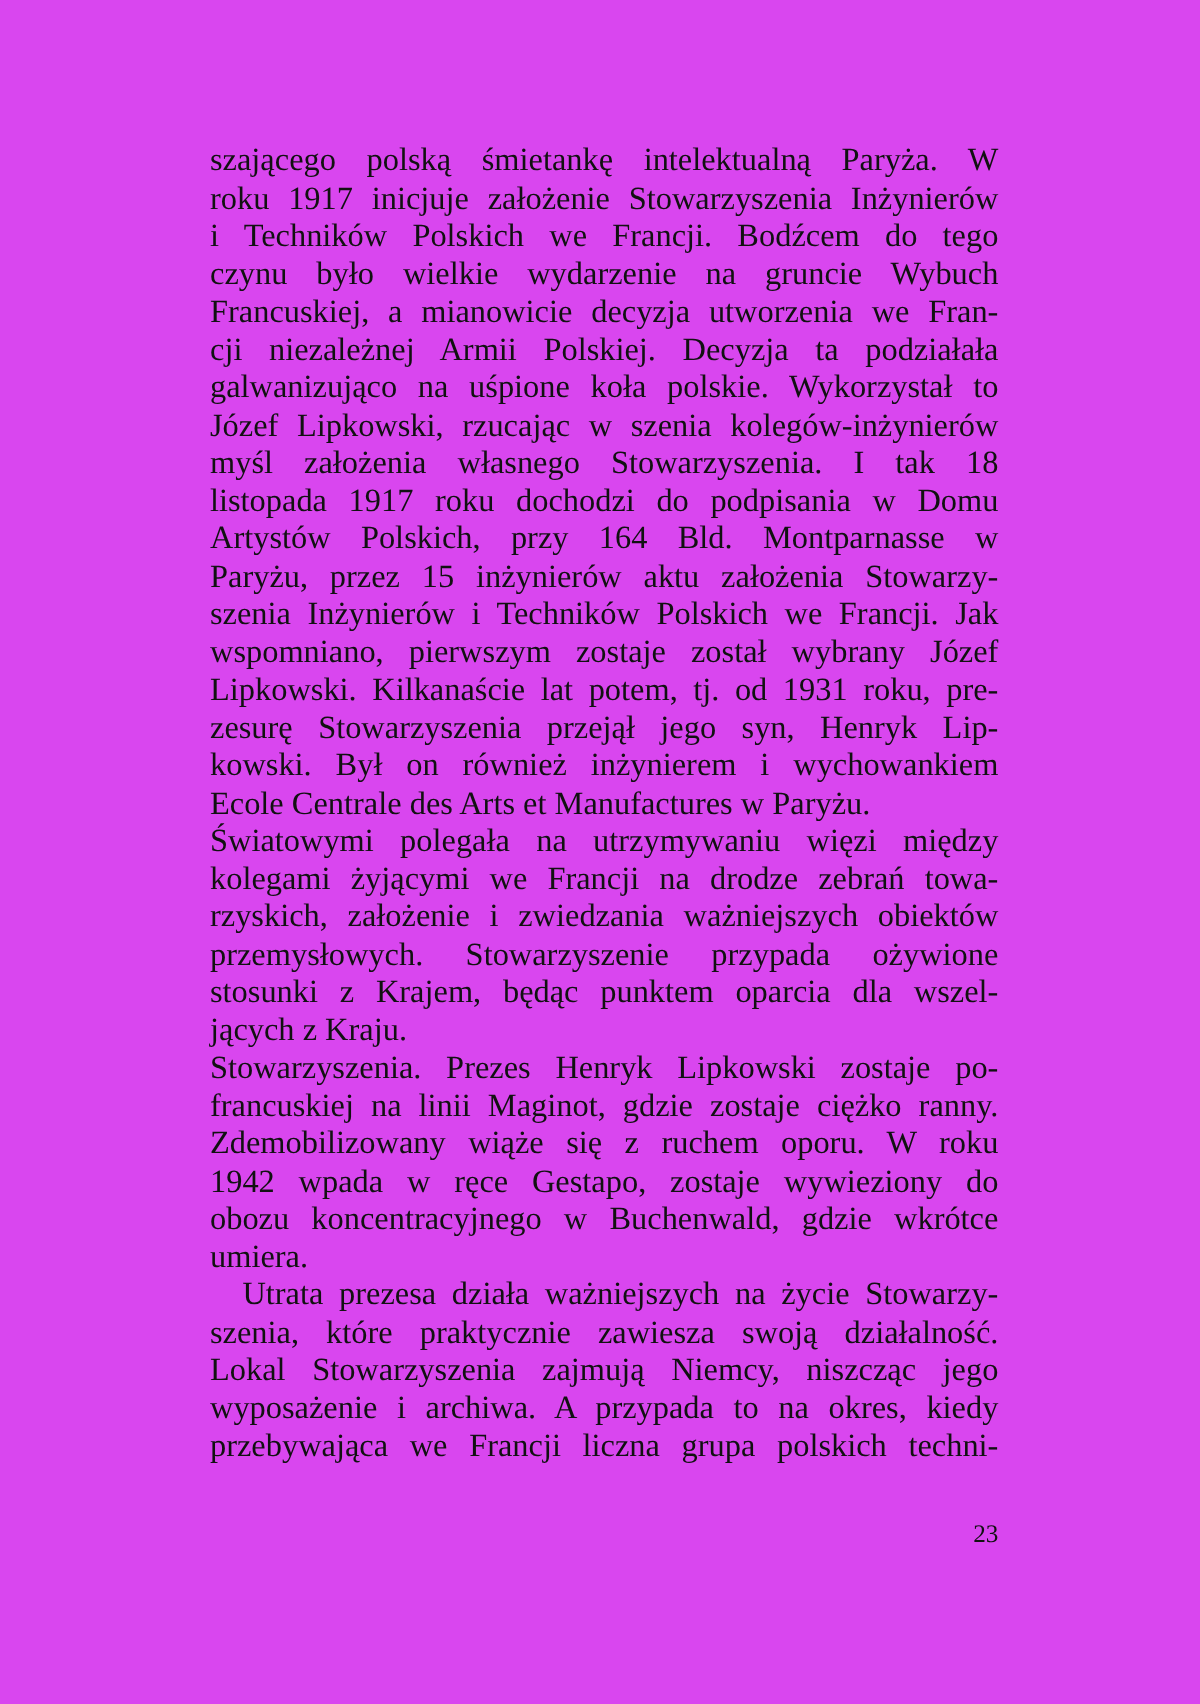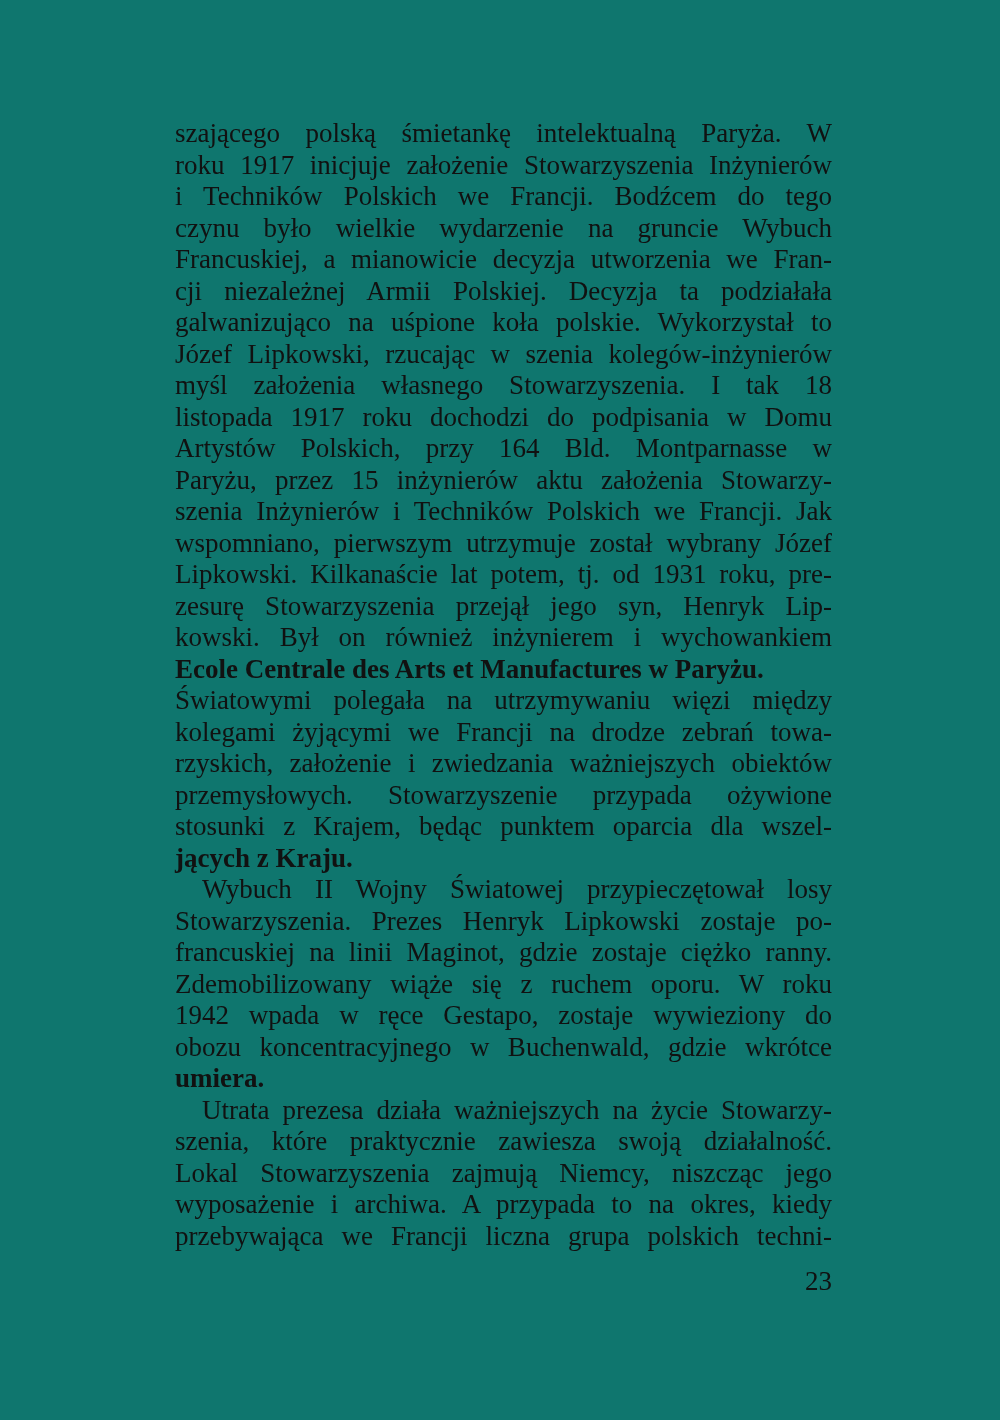--- a/index.html
+++ b/index.html
@@ -1,44 +1,44 @@
 <!DOCTYPE html>
 <html><head>
 <meta charset="utf-8">
 <style>
   html, body { margin: 0; padding: 0; background: #ffffff; }
   body { width: 1000px; height: 1420px; position: relative; overflow: hidden; }
-  .page { position: absolute; left: 0; top: 0; width: 1000px; height: 1420px; background: #0f766e; }
+  .page { position: absolute; left: 0; top: 0; width: 1000px; height: 1420px; background: #d946ef; }
   .text-block {
     position: absolute;
     left: 175px;
     top: 118px;
     width: 657px;
     font-family: "Liberation Serif", serif;
     font-size: 27px;
     line-height: 31.5px;
     color: #111;
   }
   .line {
     display: block;
     height: 31.5px;
     white-space: nowrap;
     text-align: justify;
     text-align-last: justify;
   }
-  .line.last { text-align-last: left; font-weight: bold; }
+  .line.last { text-align-last: left; }
   .line.indent { padding-left: 27px; }
   .page-number {
     position: absolute;
     left: 790px;
     top: 1266px;
     width: 42px;
     text-align: right;
     font-family: "Liberation Serif", serif;
-    font-size: 27px;
+    font-size: 21px;
     color: #111;
   }
 </style>
 </head>
 <body>
 
 <div class="page">
   <div class="text-block" id="text-block">
       <div>
         <span class="line">szającego polską śmietankę intelektualną Paryża. W</span>
@@ -47,36 +47,35 @@
         <span class="line">czynu było wielkie wydarzenie na gruncie Wybuch</span>
         <span class="line">Francuskiej, a mianowicie decyzja utworzenia we Fran-</span>
         <span class="line">cji niezależnej Armii Polskiej. Decyzja ta podziałała</span>
         <span class="line">galwanizująco na uśpione koła polskie. Wykorzystał to</span>
         <span class="line">Józef Lipkowski, rzucając w szenia kolegów-inżynierów</span>
         <span class="line">myśl założenia własnego Stowarzyszenia. I tak 18</span>
         <span class="line">listopada 1917 roku dochodzi do podpisania w Domu</span>
         <span class="line">Artystów Polskich, przy 164 Bld. Montparnasse w</span>
         <span class="line">Paryżu, przez 15 inżynierów aktu założenia Stowarzy-</span>
         <span class="line">szenia Inżynierów i Techników Polskich we Francji. Jak</span>
-        <span class="line">wspomniano, pierwszym utrzymuje został wybrany Józef</span>
+        <span class="line">wspomniano, pierwszym zostaje został wybrany Józef</span>
         <span class="line">Lipkowski. Kilkanaście lat potem, tj. od 1931 roku, pre-</span>
         <span class="line">zesurę Stowarzyszenia przejął jego syn, Henryk Lip-</span>
         <span class="line">kowski. Był on również inżynierem i wychowankiem</span>
         <span class="line last">Ecole Centrale des Arts et Manufactures w Paryżu.</span>
       </div>
       <div>
         <span class="line">Światowymi polegała na utrzymywaniu więzi między</span>
         <span class="line">kolegami żyjącymi we Francji na drodze zebrań towa-</span>
         <span class="line">rzyskich, założenie i zwiedzania ważniejszych obiektów</span>
         <span class="line">przemysłowych. Stowarzyszenie przypada ożywione</span>
         <span class="line">stosunki z Krajem, będąc punktem oparcia dla wszel-</span>
         <span class="line last">jących z Kraju.</span>
       </div>
       <div>
-        <span class="line indent">Wybuch II Wojny Światowej przypieczętował losy</span>
         <span class="line">Stowarzyszenia. Prezes Henryk Lipkowski zostaje po-</span>
         <span class="line">francuskiej na linii Maginot, gdzie zostaje ciężko ranny.</span>
         <span class="line">Zdemobilizowany wiąże się z ruchem oporu. W roku</span>
         <span class="line">1942 wpada w ręce Gestapo, zostaje wywieziony do</span>
         <span class="line">obozu koncentracyjnego w Buchenwald, gdzie wkrótce</span>
         <span class="line last">umiera.</span>
       </div>
       <div>
         <span class="line indent">Utrata prezesa działa ważniejszych na życie Stowarzy-</span>
         <span class="line">szenia, które praktycznie zawiesza swoją działalność.</span>

